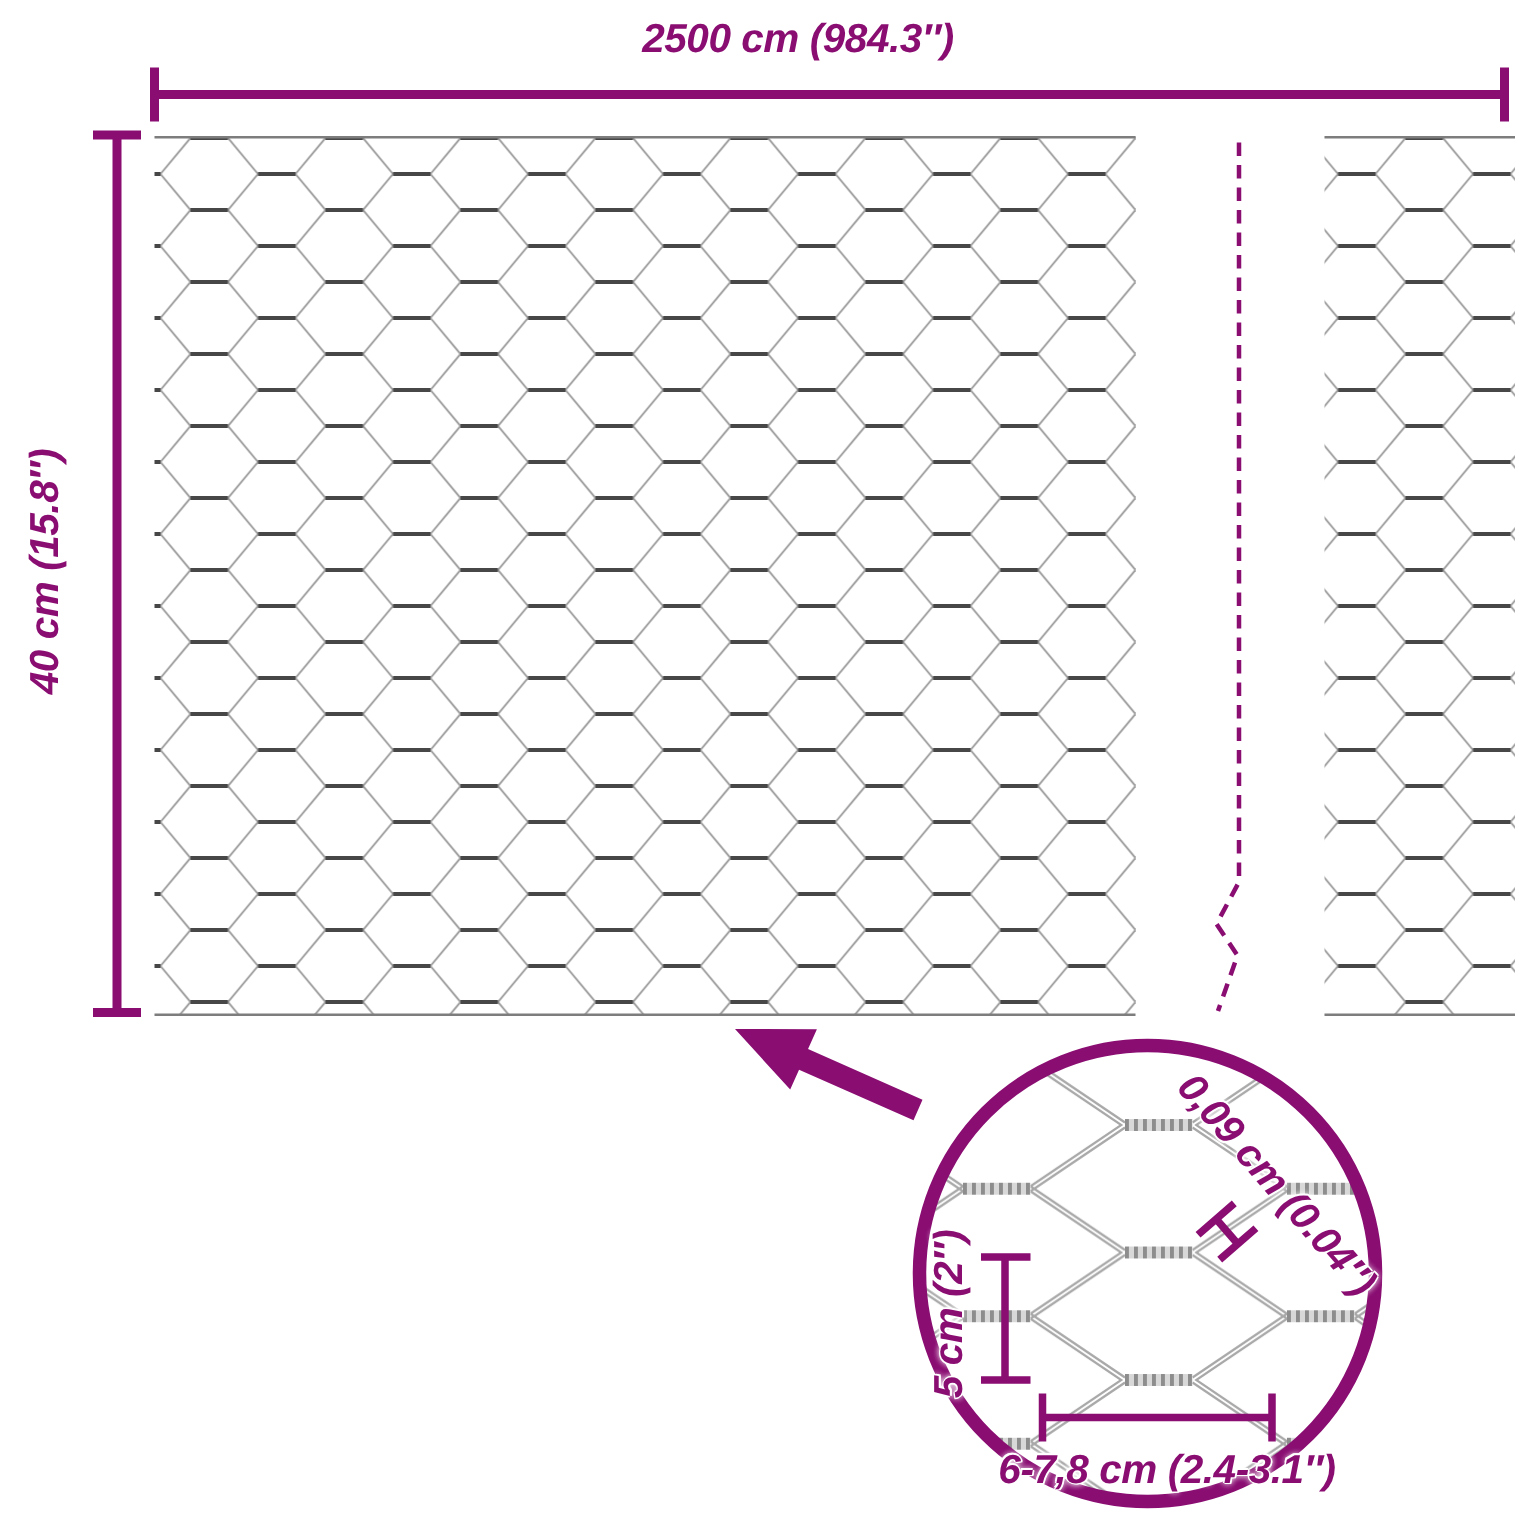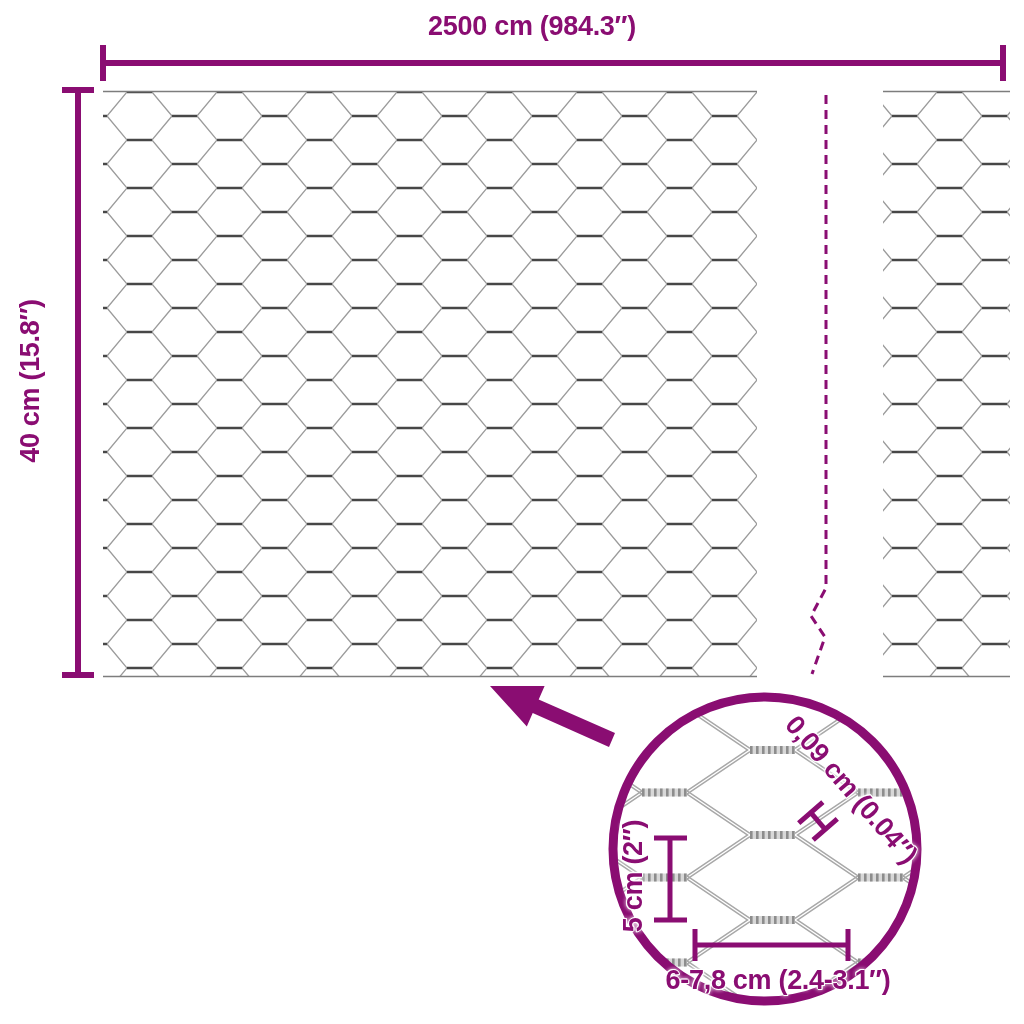--- a/index.html
+++ b/index.html
@@ -7,20 +7,21 @@
     --mesh-dark:#474747;
     --mesh-light:#9b9b9b;
     --rope-light:#d8d8d8;
     --rope-dark:#8d8d8d;
     --selvedge:#7d7d7d;
   }
   html,body{margin:0;padding:0;background:#fff;}
   .stage{
     position:relative;width:1024px;height:1024px;background:#fff;overflow:hidden;
     font-family:"Liberation Sans",sans-serif;
+    font-style:italic;
   }
   .stage svg{position:absolute;left:0;top:0;}
   .twist-main{stroke:var(--mesh-dark);stroke-width:2.6;fill:none;}
   .diag-main{stroke:var(--mesh-light);stroke-width:1.3;fill:none;}
   .selvedge{stroke:var(--selvedge);stroke-width:1.7;fill:none;}
   .rope-base{stroke:var(--rope-light);stroke-width:8;fill:none;}
   .rope-hatch{stroke:var(--rope-dark);stroke-width:8;fill:none;stroke-dasharray:2.6 3.4;}
   .diag-zoom{stroke:#a8a8a8;stroke-width:1.5;fill:none;}
   .dim{stroke:var(--accent);fill:none;}
   .dim-6{stroke-width:6;}

